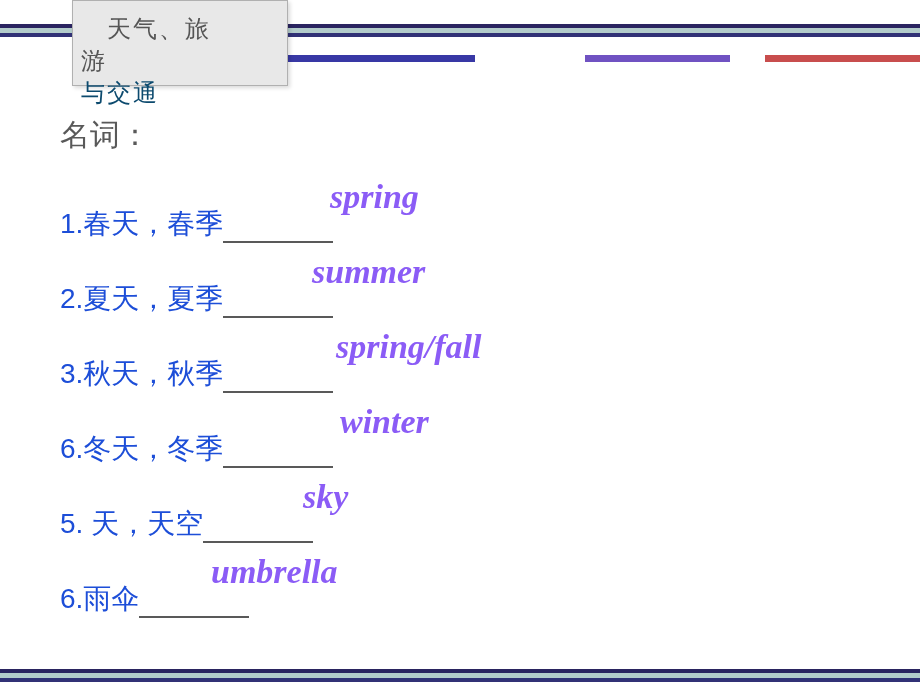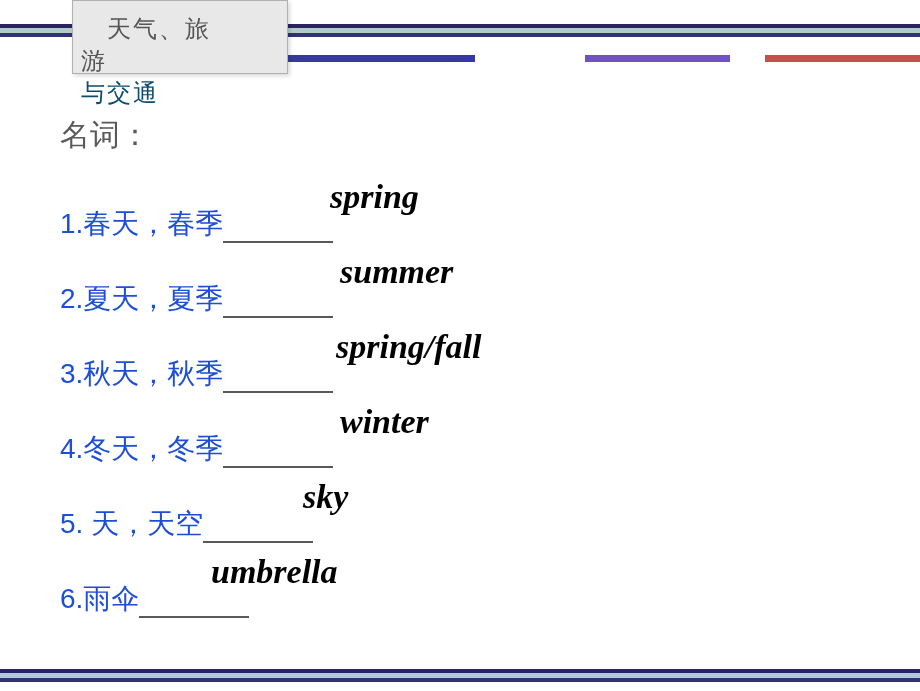--- a/index.html
+++ b/index.html
@@ -64,21 +64,21 @@
     .seg-red {
       left: 765px;
       width: 155px;
       background: #c84d4d;
     }
     .title-box {
       position: absolute;
       top: 0px;
       left: 72px;
       width: 216px;
-      height: 74px;
+      height: 86px;
       background: #e8e8e8;
       border: 1px solid #b0b0b0;
       padding: 12px 8px 24px 8px;
       box-shadow: 2px 2px 4px rgba(0,0,0,0.15);
     }
     .title-line1 {
       font-size: 24px;
       color: #555555;
       letter-spacing: 2px;
       font-family: "KaiTi", "STKaiti", serif;
@@ -115,21 +115,21 @@
     .item-blank {
       display: inline-block;
       border-bottom: 2px solid #595959;
       width: 110px;
       height: 28px;
       vertical-align: bottom;
     }
     .item-answer {
       position: absolute;
       font-size: 34px;
-      color: #000000;
+      color: #8b5cf6;
       font-family: "Segoe Script", "Comic Sans MS", cursive;
       font-style: italic;
       font-weight: bold;
       top: -8px;
     }
     .bottom-stripe-container {
       position: absolute;
       bottom: 8px;
       left: 0;
       width: 920px;
@@ -181,30 +181,30 @@
 <div class="content">
   <div class="section-heading">名词：</div>
 
   <div class="item-row">
     <span class="item-label"><span>1.春天，春季</span><span class="item-blank"></span></span>
     <span class="item-answer" style="left: 270px;">spring</span>
   </div>
 
   <div class="item-row">
     <span class="item-label"><span>2.夏天，夏季</span><span class="item-blank"></span></span>
-    <span class="item-answer" style="left: 280px;">summer</span>
+    <span class="item-answer" style="left: 252px;">summer</span>
   </div>
 
   <div class="item-row">
     <span class="item-label"><span>3.秋天，秋季</span><span class="item-blank"></span></span>
     <span class="item-answer" style="left: 276px;">spring/fall</span>
   </div>
 
   <div class="item-row">
-    <span class="item-label"><span>4.冬天，冬季</span><span class="item-blank"></span></span>
+    <span class="item-label"><span>6.冬天，冬季</span><span class="item-blank"></span></span>
     <span class="item-answer" style="left: 280px;">winter</span>
   </div>
 
   <div class="item-row">
     <span class="item-label"><span>5. 天，天空</span><span class="item-blank"></span></span>
     <span class="item-answer" style="left: 243px;">sky</span>
   </div>
 
   <div class="item-row">
     <span class="item-label"><span>6.雨伞</span><span class="item-blank"></span></span>

